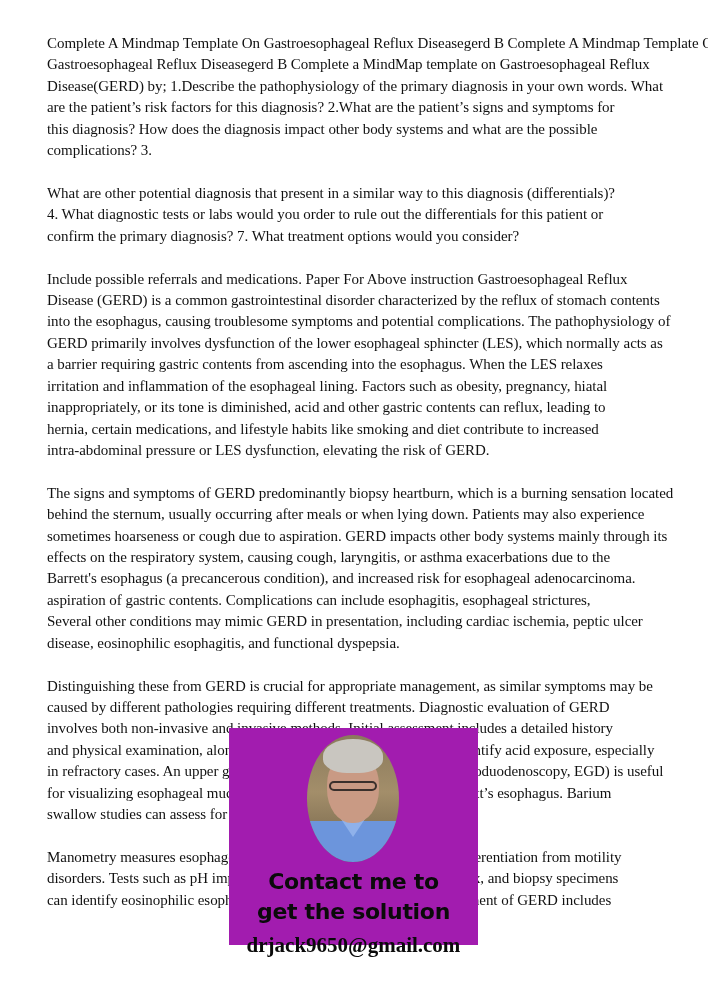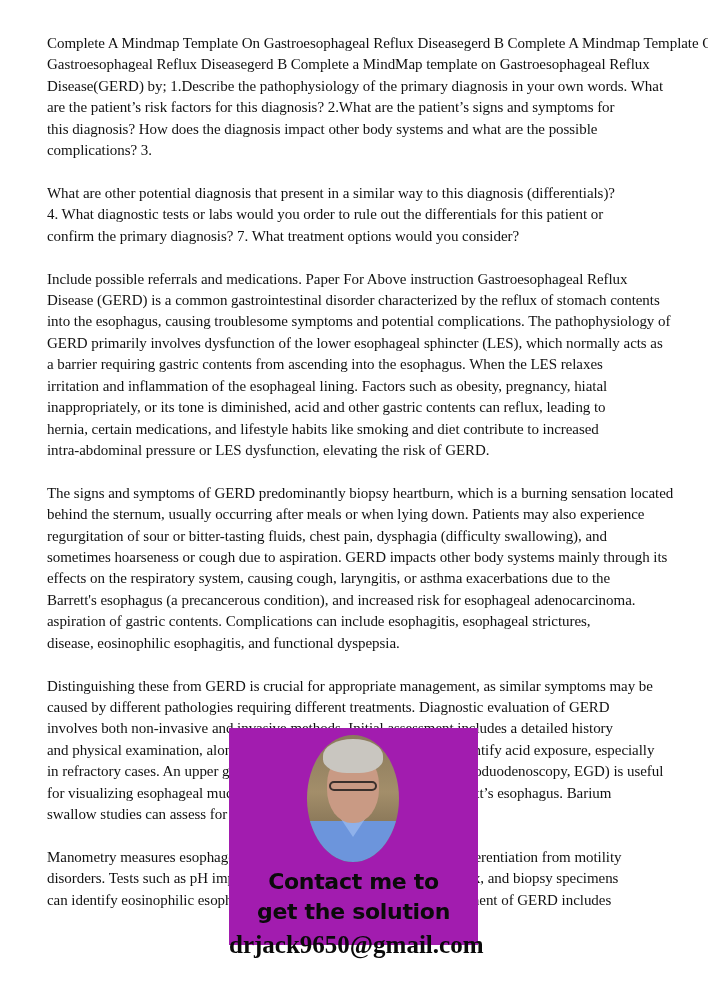--- a/index.html
+++ b/index.html
@@ -99,21 +99,21 @@
     .cta.l1 { top: 139px; }
     .cta.l2 { top: 169px; }
     .email {
       position: absolute;
       left: 0;
       top: 203px;
       width: 249px;
       text-align: center;
       font-family: "Liberation Serif", "DejaVu Serif", serif;
       font-weight: bold;
-      font-size: 25px;
+      font-size: 21px;
       line-height: 28px;
       color: #0a0a0a;
     }
   </style>
 </head>
 <body>
 
 <div class="page">
   <p class="para">
     <span class="line">Complete A Mindmap Template On Gastroesophageal Reflux Diseasegerd B Complete A Mindmap Template On</span>
@@ -135,25 +135,25 @@
     <span class="line">GERD primarily involves dysfunction of the lower esophageal sphincter (LES), which normally acts as</span>
     <span class="line">a barrier requiring gastric contents from ascending into the esophagus. When the LES relaxes</span>
     <span class="line">irritation and inflammation of the esophageal lining. Factors such as obesity, pregnancy, hiatal</span>
     <span class="line">inappropriately, or its tone is diminished, acid and other gastric contents can reflux, leading to</span>
     <span class="line">hernia, certain medications, and lifestyle habits like smoking and diet contribute to increased</span>
     <span class="line">intra-abdominal pressure or LES dysfunction, elevating the risk of GERD.</span>
   </p>
   <p class="para">
     <span class="line">The signs and symptoms of GERD predominantly biopsy heartburn, which is a burning sensation located</span>
     <span class="line">behind the sternum, usually occurring after meals or when lying down. Patients may also experience</span>
-    <span class="line">regurgitation of sour or bitter-tasting fluids, chest pain, dysphagia (difficulty swallowing), and</span>
     <span class="line">sometimes hoarseness or cough due to aspiration. GERD impacts other body systems mainly through its</span>
     <span class="line">effects on the respiratory system, causing cough, laryngitis, or asthma exacerbations due to the</span>
     <span class="line">Barrett's esophagus (a precancerous condition), and increased risk for esophageal adenocarcinoma.</span>
     <span class="line">aspiration of gastric contents. Complications can include esophagitis, esophageal strictures,</span>
+    <span class="line">Several other conditions may mimic GERD in presentation, including cardiac ischemia, peptic ulcer</span>
     <span class="line">disease, eosinophilic esophagitis, and functional dyspepsia.</span>
   </p>
   <p class="para">
     <span class="line">Distinguishing these from GERD is crucial for appropriate management, as similar symptoms may be</span>
     <span class="line">caused by different pathologies requiring different treatments. Diagnostic evaluation of GERD</span>
     <span class="line">involves both non-invasive and invasive methods. Initial assessment includes a detailed history</span>
     <span class="line">and physical examination, along with ambulatory pH monitoring to quantify acid exposure, especially</span>
     <span class="line">in refractory cases. An upper gastrointestinal endoscopy (esophagogastroduodenoscopy, EGD) is useful</span>
     <span class="line">for visualizing esophageal mucosal damage, strictures, or signs of Barrett’s esophagus. Barium</span>
     <span class="line">swallow studies can assess for anatomical abnormalities.</span>

